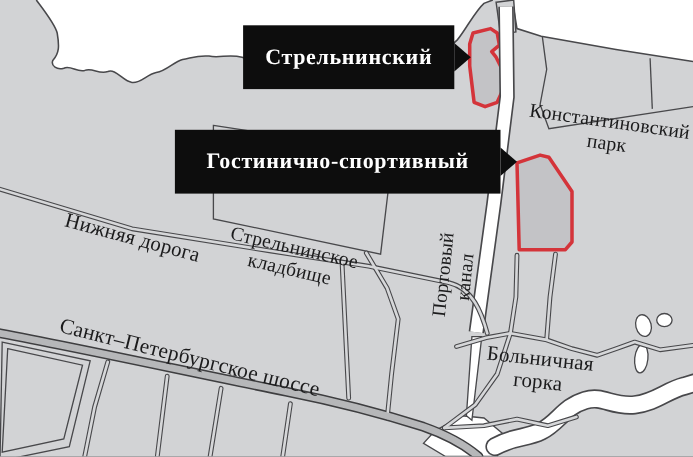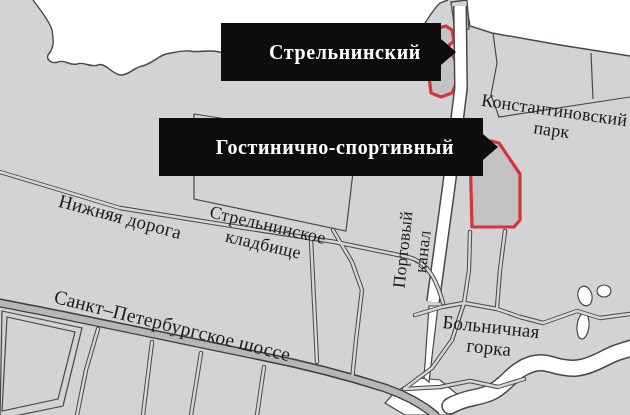--- a/index.html
+++ b/index.html
@@ -31,21 +31,21 @@
     position:absolute;color:var(--label-color,#1b1b1c);
     font-size:19px;line-height:1.12;white-space:nowrap;
     letter-spacing:0.2px;
   }
   .maplabel.center{text-align:center;}
   
   .callout{
     position:absolute;background:var(--callout-bg,#0d0d0d);color:var(--callout-text,#fff);
     display:flex;flex-direction:column;align-items:center;justify-content:center;
     font-weight:bold;font-size:20px;line-height:1.3;letter-spacing:0.6px;
-    text-align:center;white-space:nowrap;padding-left:28px;
+    text-align:center;white-space:nowrap;
   }
   .callout .pointer{
     position:absolute;left:100%;top:50%;transform:translateY(-50%);
     width:0;height:0;border-top:13px solid transparent;border-bottom:13px solid transparent;
     border-left:15px solid var(--callout-bg,#0d0d0d);
   }
 </style>
 </head>
 <body>
 

